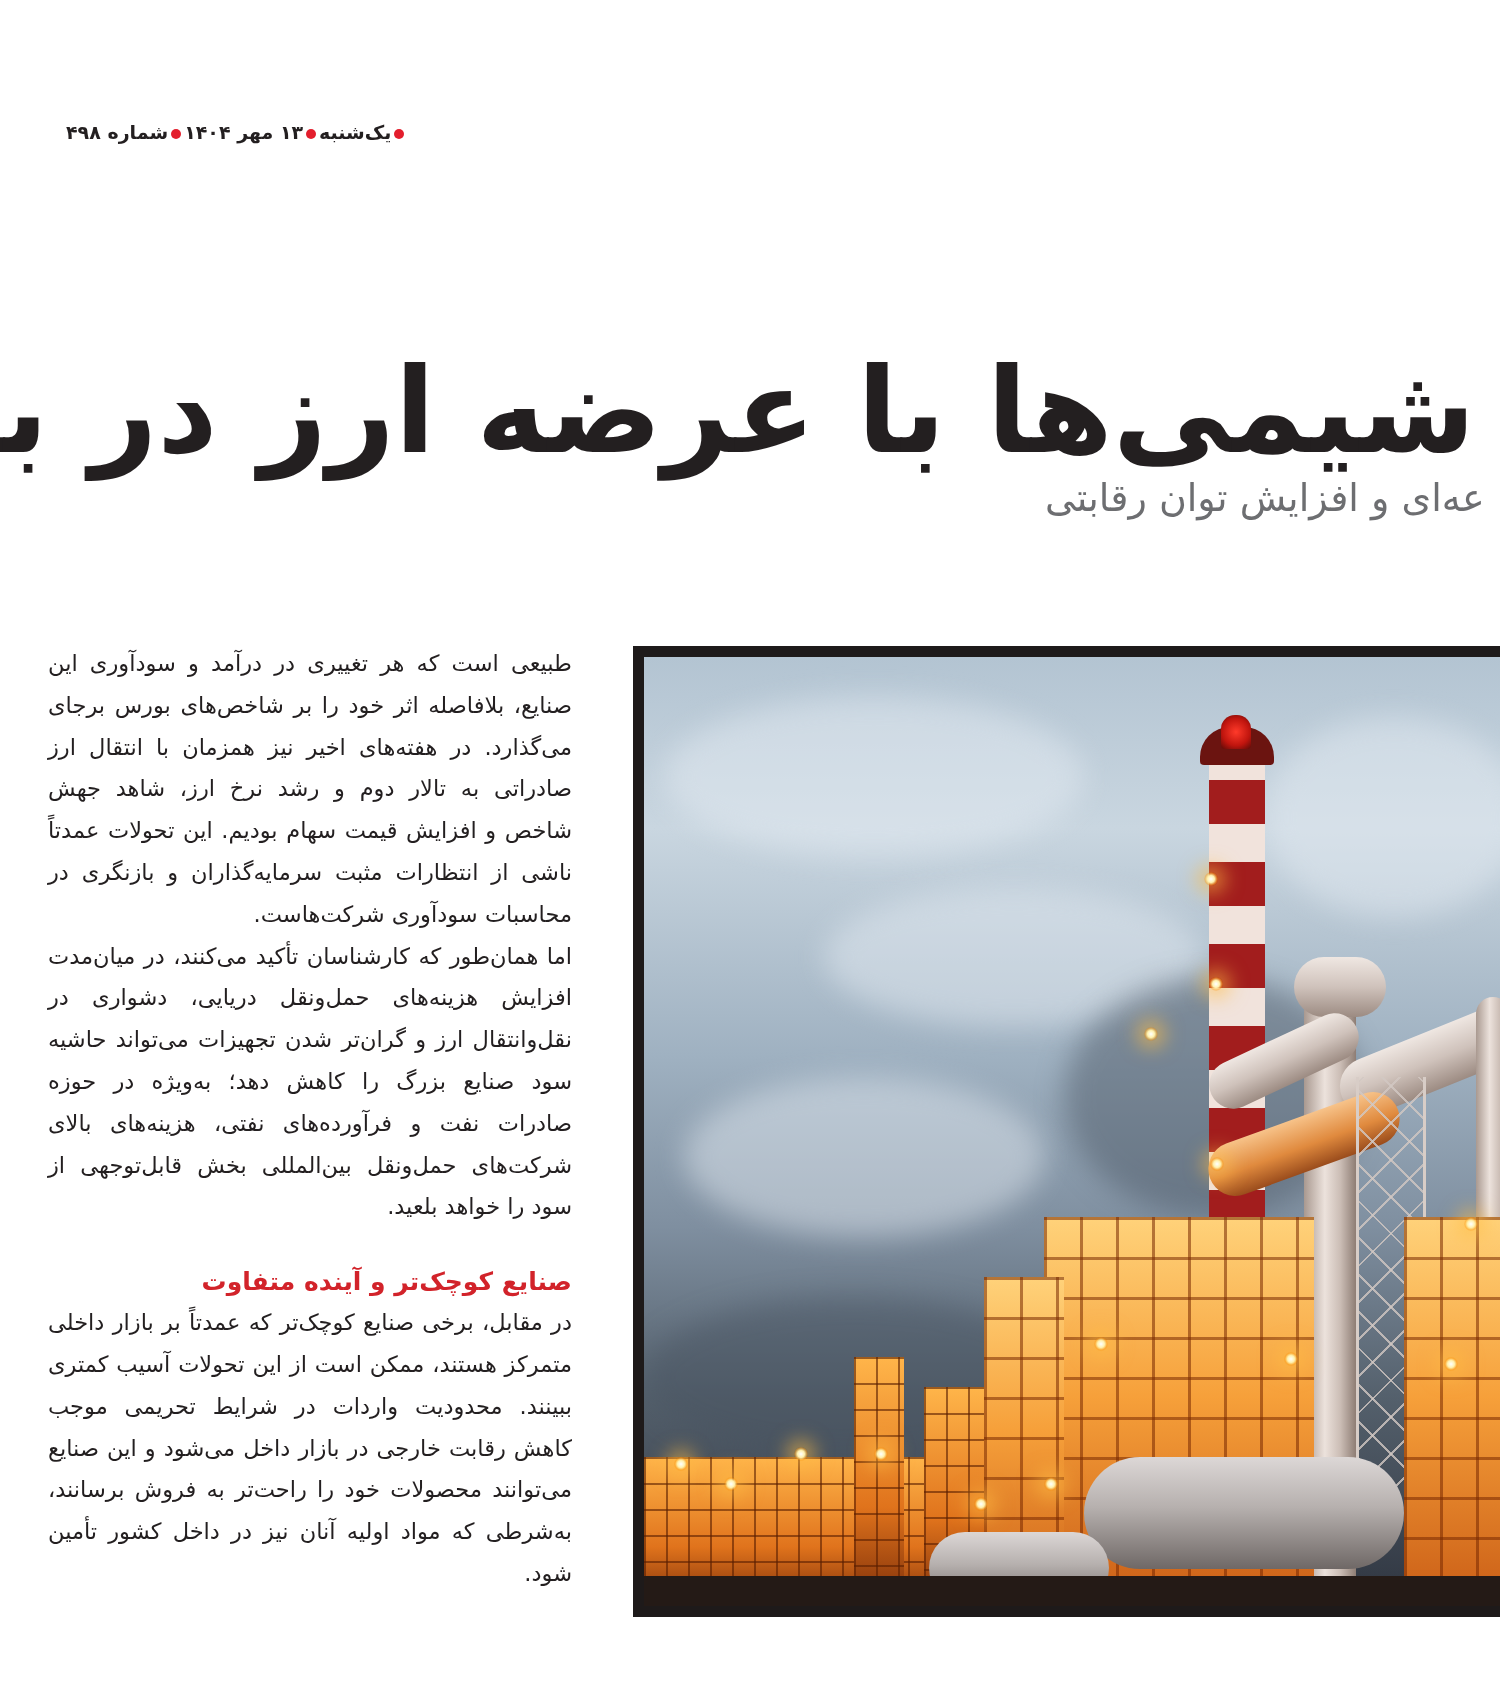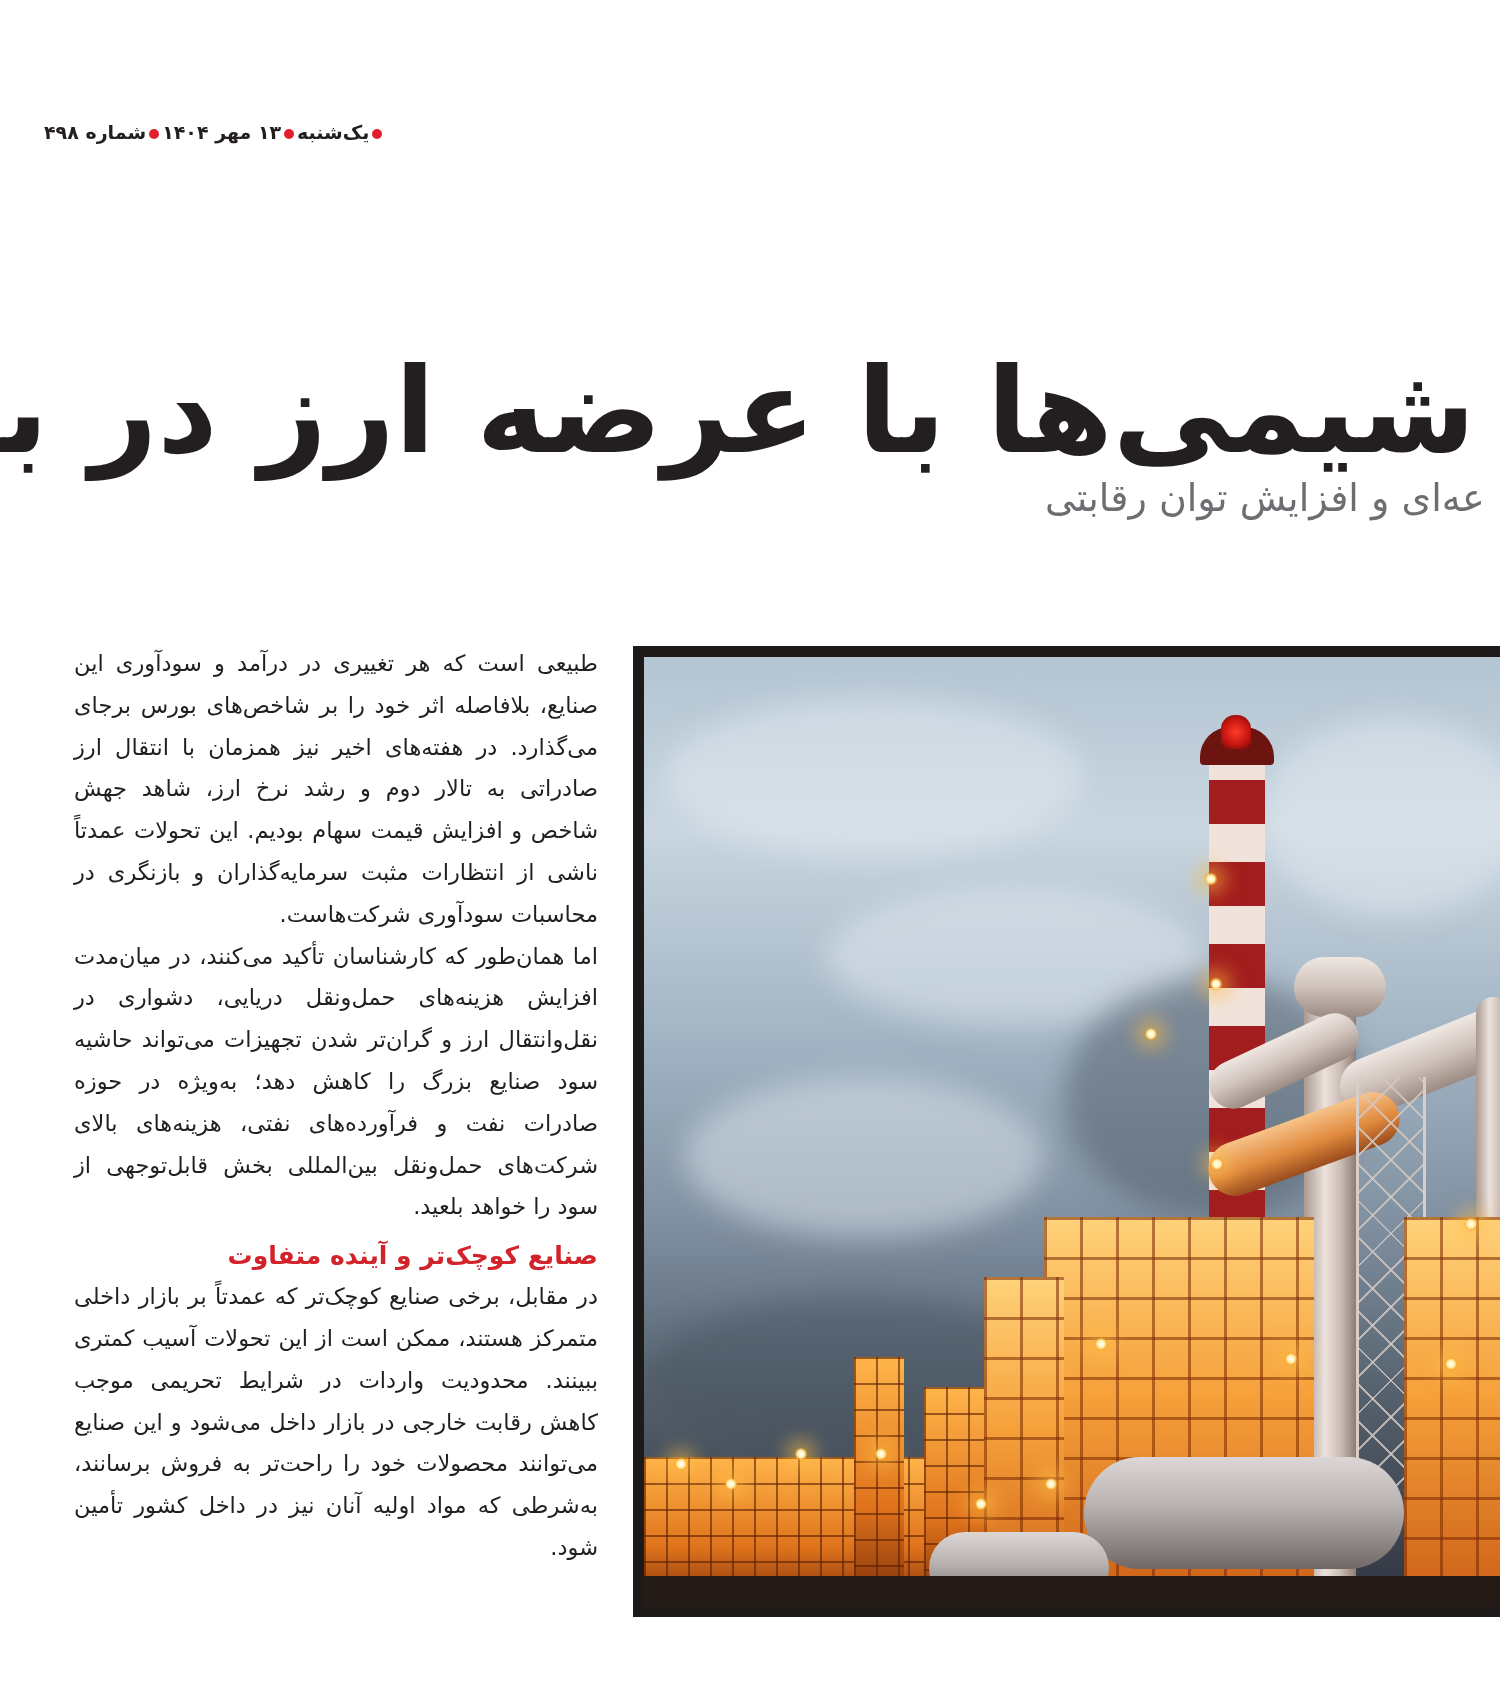--- a/index.html
+++ b/index.html
@@ -13,21 +13,21 @@
       position: relative;
       overflow: hidden;
       font-family: "DejaVu Sans", "Liberation Sans", sans-serif;
       color: #231f20;
     }
 
     
     .folio {
       position: absolute;
       top: 118px;
-      left: 44px;
+      left: 66px;
       width: 360px;
       direction: rtl;
       text-align: left;
       font-size: 19px;
       font-weight: bold;
       color: #231f20;
       white-space: nowrap;
       line-height: 28px;
     }
     .folio .dot {
@@ -69,38 +69,38 @@
       font-size: 38px;
       color: #6d6e71;
       white-space: nowrap;
       line-height: 56px;
     }
 
     
     .column {
       position: absolute;
       top: 643px;
-      left: 74px;
+      left: 48px;
       width: 524px;
       direction: rtl;
       text-align: justify;
       text-align-last: right;
       font-size: 22.5px;
       line-height: 41.8px;
       color: #231f20;
     }
     .column p {
       margin: 0;
     }
     .column .section-heading {
       color: #d2232a;
       font-weight: bold;
       font-size: 25px;
       line-height: 40px;
-      margin-top: 8px;
+      margin-top: 34px;
       margin-bottom: 0;
       text-align: right;
     }
 
     
     .photo-frame {
       position: absolute;
       top: 646px;
       left: 633px;
       width: 900px;

